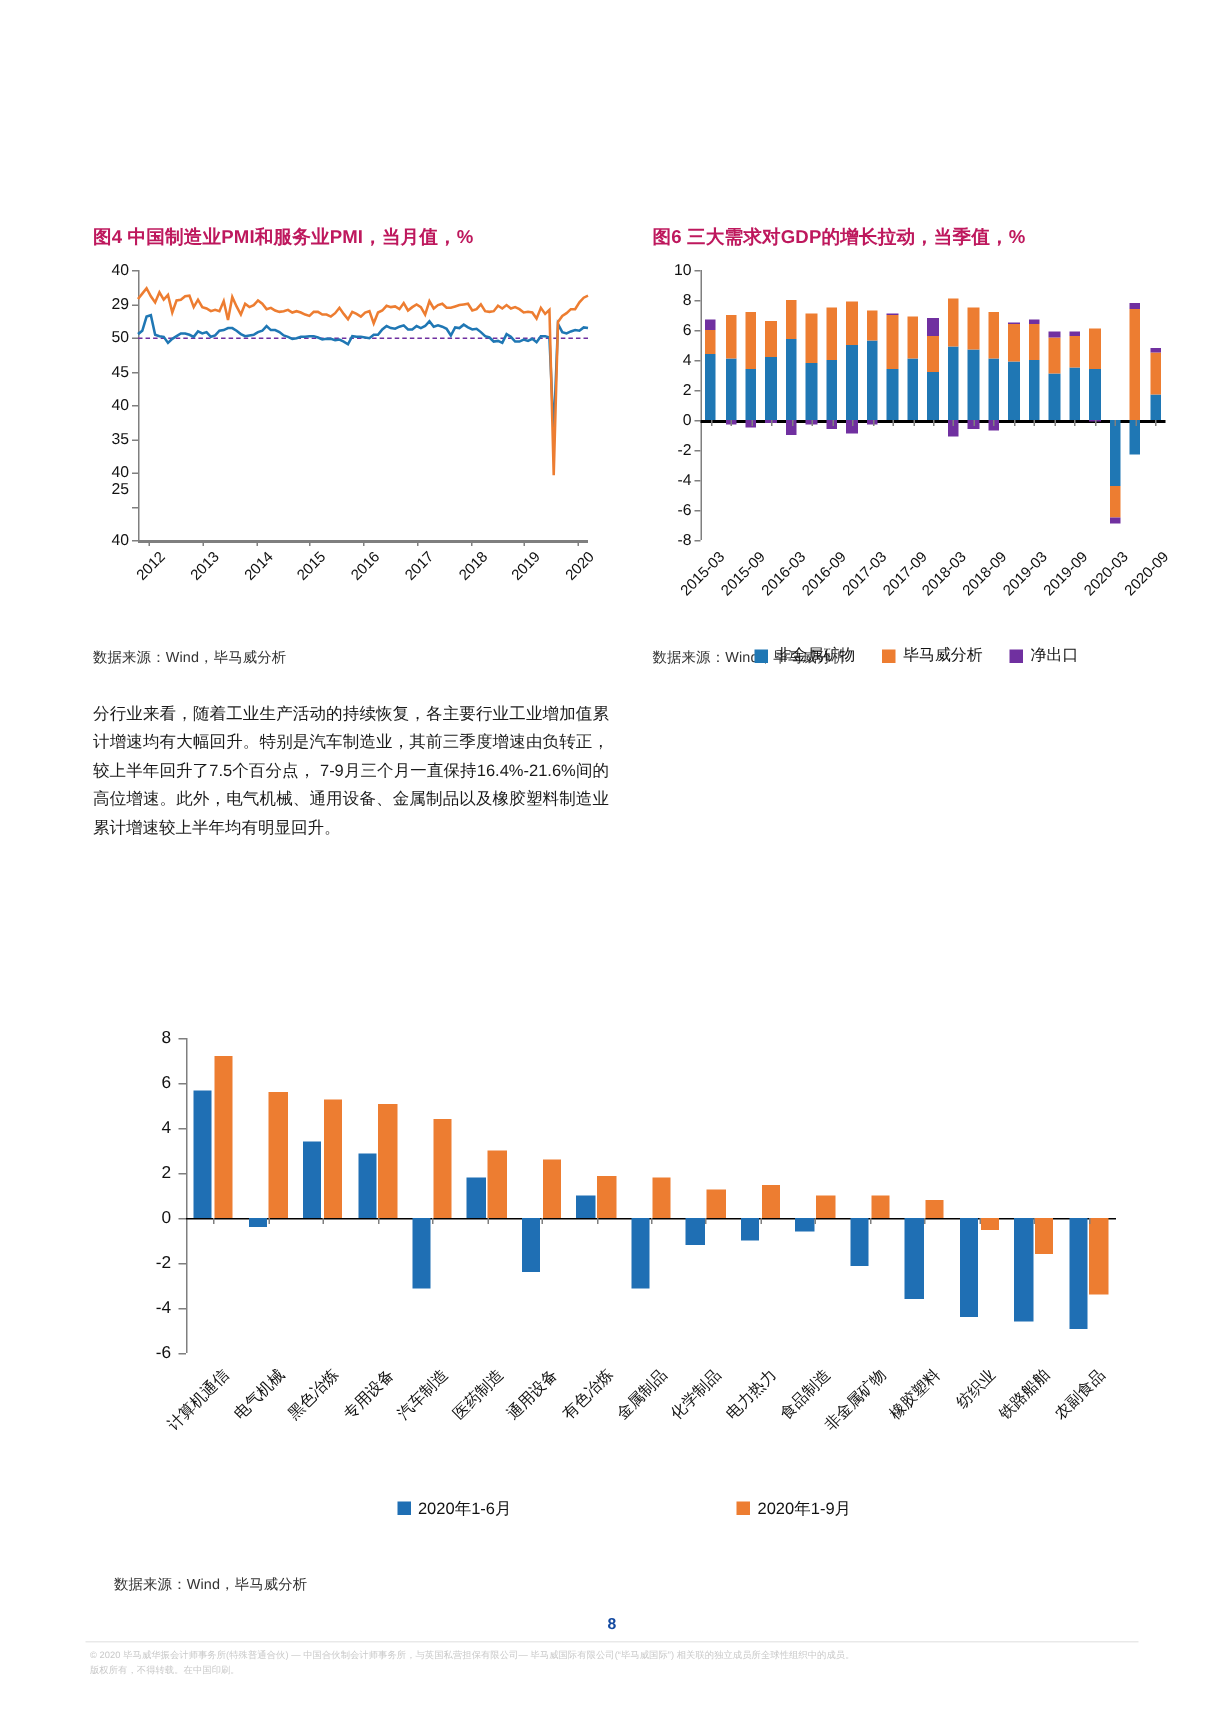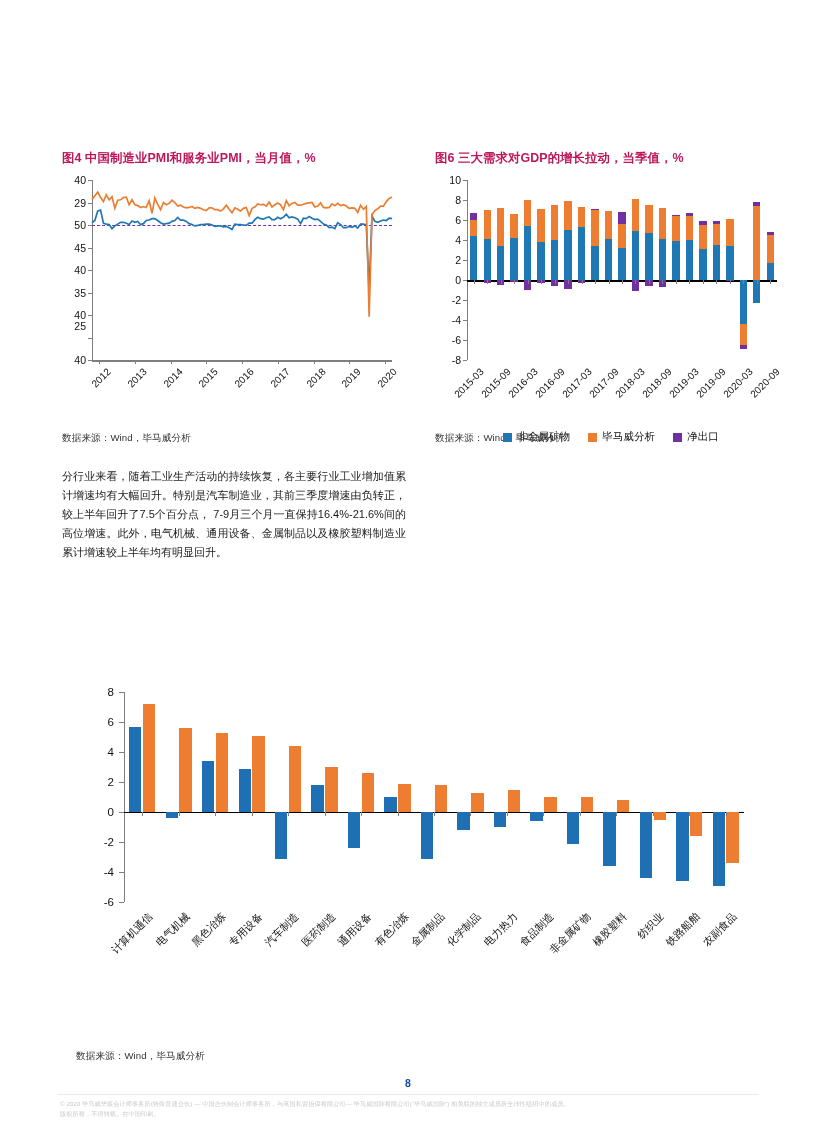--- a/index.html
+++ b/index.html
@@ -350,20 +350,30 @@
         <div class="xtick" style="left:576.8235294117646px;top:134px;"></div>
         <div class="xlbl-rot" style="left:518.8235294117646px;top:232px;width:62px;font-size:10.5px;">纺织业</div>
         <div class="bar" style="left:600.1647058823529px;top:134px;width:12.4px;height:69px;background:#1f6fb4;"></div>
         <div class="bar" style="left:614.0235294117647px;top:134px;width:12.4px;height:24.000000000000004px;background:#ed7d31;"></div>
         <div class="xtick" style="left:613.2941176470588px;top:134px;"></div>
         <div class="xlbl-rot" style="left:555.2941176470588px;top:232px;width:62px;font-size:10.5px;">铁路船舶</div>
         <div class="bar" style="left:636.635294117647px;top:134px;width:12.4px;height:73.5px;background:#1f6fb4;"></div>
         <div class="bar" style="left:650.4941176470588px;top:134px;width:12.4px;height:51px;background:#ed7d31;"></div>
         <div class="xtick" style="left:649.7647058823529px;top:134px;"></div>
         <div class="xlbl-rot" style="left:591.7647058823529px;top:232px;width:62px;font-size:10.5px;">农副食品</div>
+        <div class="legend" style="top:320px;left:0;gap:150px;font-size:11px;">
+          <div class="legend-item">
+            <div class="lg-sq" style="background:#1f6fb4;"></div>
+            <div>2020年1-6月</div>
+          </div>
+          <div class="legend-item">
+            <div class="lg-sq" style="background:#ed7d31;"></div>
+            <div>2020年1-9月</div>
+          </div>
+        </div>
       </div>
   </div>
   <div class="source-note" style="position:absolute; left:76px; top:1040px;">数据来源：Wind，毕马威分析</div>
 
   <div class="pagenum">8</div>
   <div class="footer-rule"></div>
   <div class="footer">
     <div>© 2020 毕马威华振会计师事务所(特殊普通合伙) — 中国合伙制会计师事务所，与英国私营担保有限公司— 毕马威国际有限公司(“毕马威国际”) 相关联的独立成员所全球性组织中的成员。</div>
     <div>版权所有，不得转载。在中国印刷。</div>
   </div>

